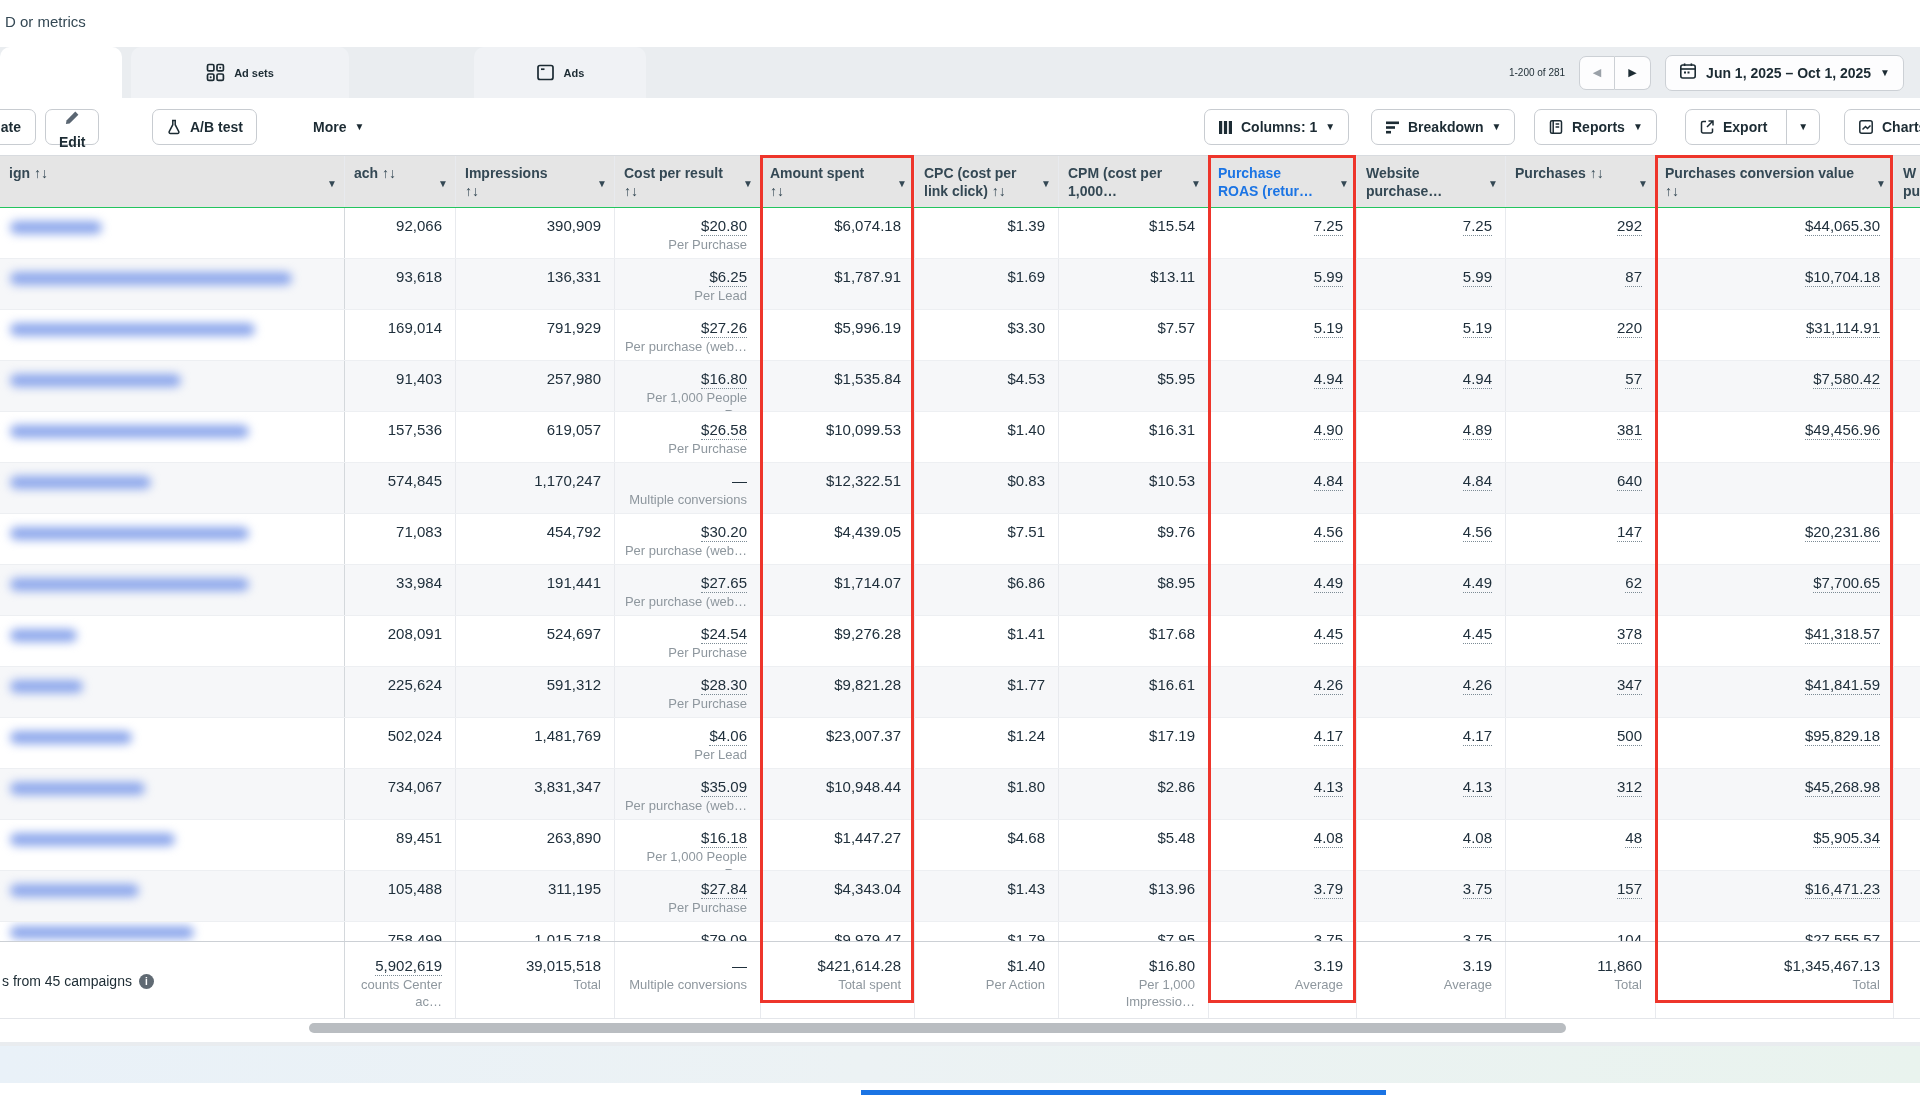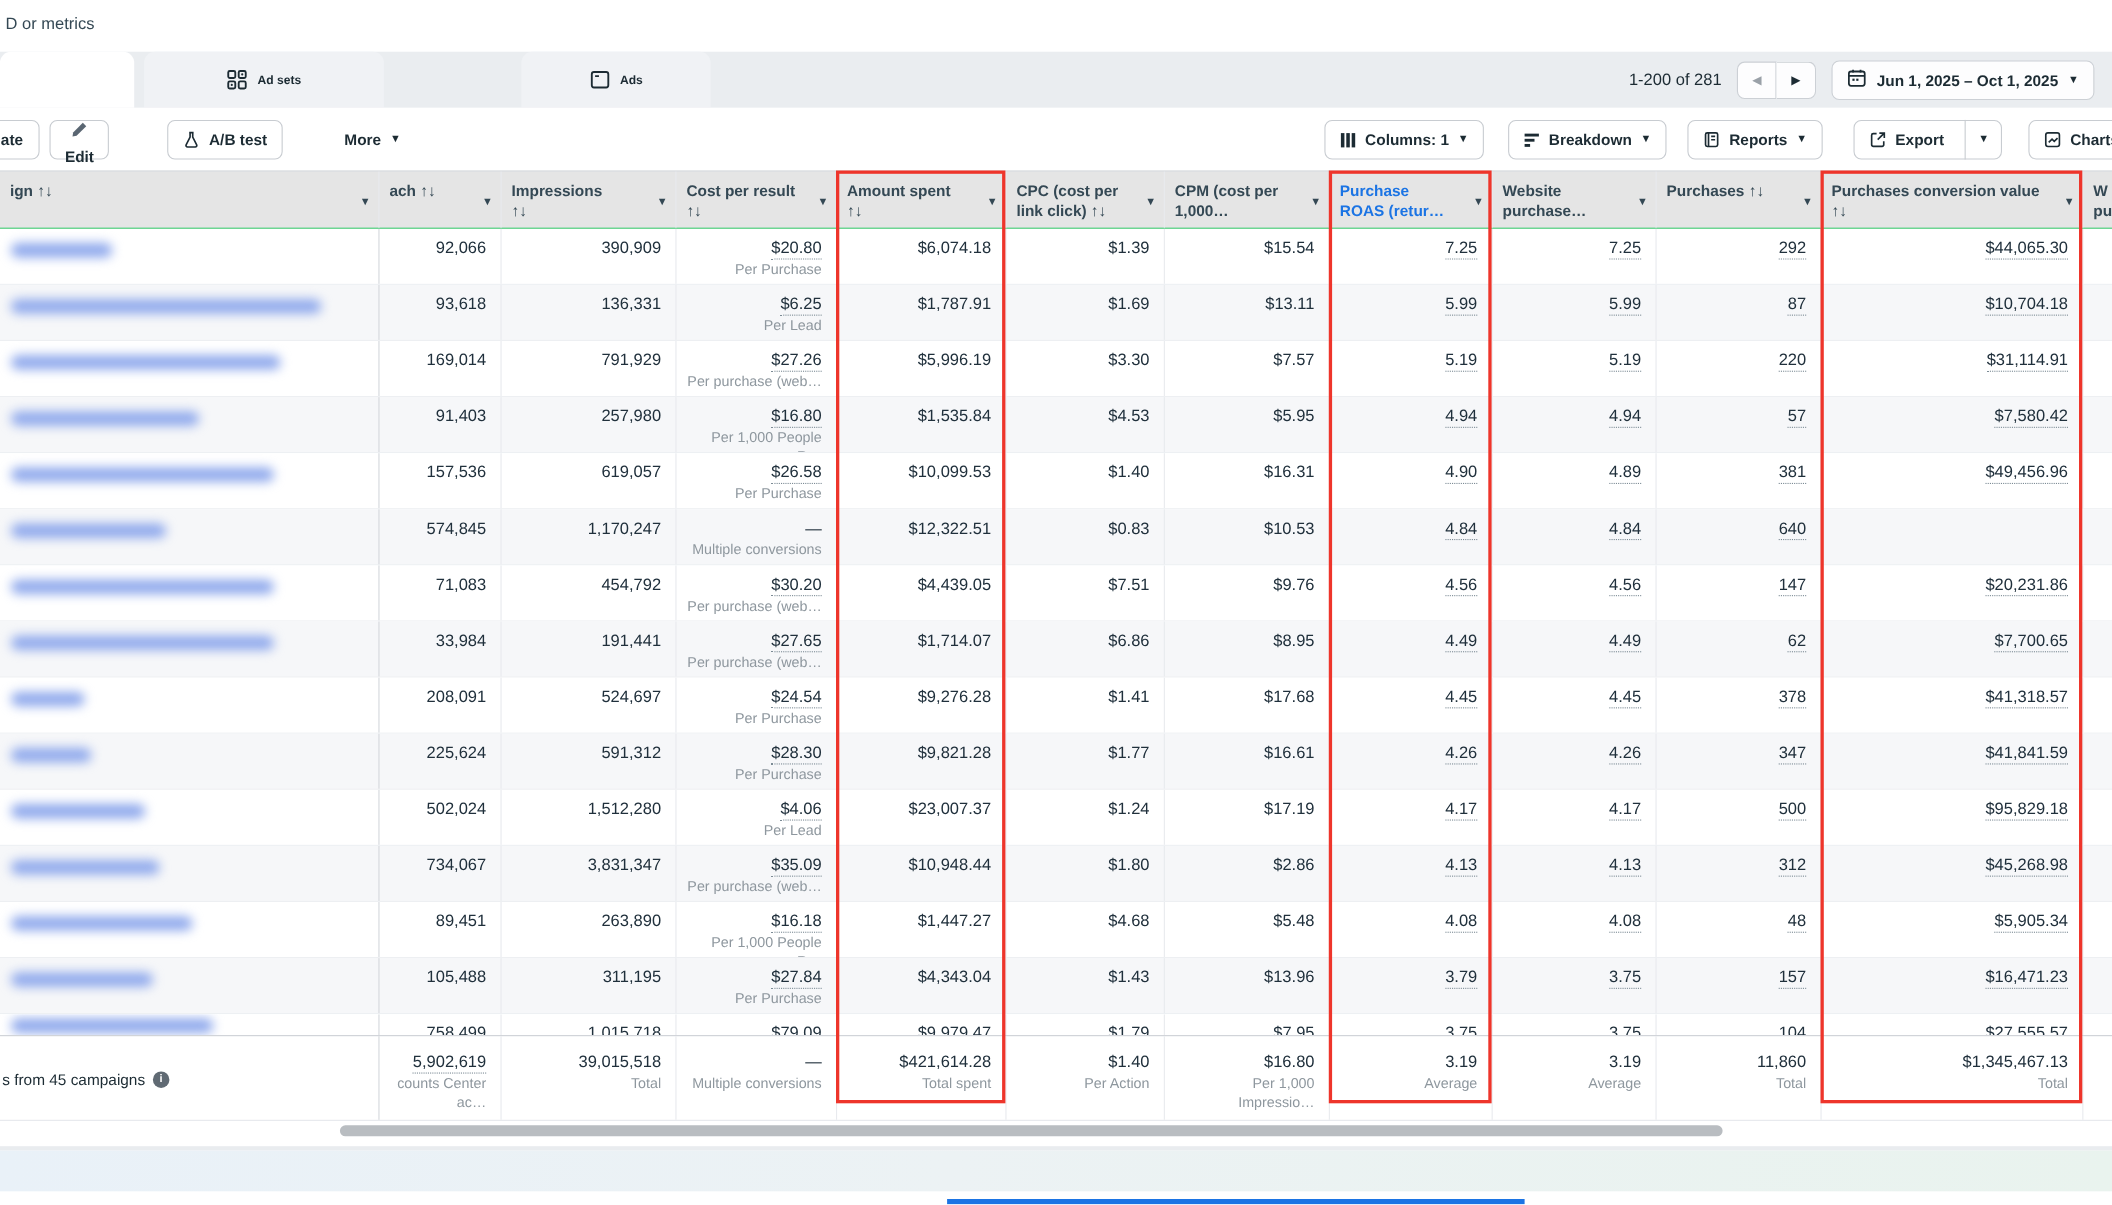--- a/index.html
+++ b/index.html
@@ -13,21 +13,21 @@
 
   
   .tabstrip { position:absolute; left:0; top:47px; width:1920px; height:51px; background:#eaedf0; }
   .tab { position:absolute; top:0; height:51px; border-radius:10px 10px 0 0; display:flex; align-items:center; justify-content:center; gap:9px; font-size:11px; font-weight:700; color:#1c2b33; }
   .tab.active { left:0; width:122px; background:#fff; }
   .tab.adsets { left:131px; width:218px; background:#f0f2f5; }
   .tab.ads   { left:474px; width:172px; background:#f0f2f5; }
   .tab svg { display:block; }
 
   .strip-right { position:absolute; right:16px; top:0; height:51px; display:flex; align-items:center; gap:14px; }
-  .page-range { font-size:15px; color:#1c2b33; }
+  .page-range { font-size:10px; color:#1c2b33; }
   .pager { display:flex; }
   .pager .pg { width:36px; height:34px; background:#fdfdfe; border:1px solid #ccd0d5; display:flex; align-items:center; justify-content:center; font-size:11px; }
   .pager .pg.prev { border-radius:7px 0 0 7px; color:#9aa1a8; }
   .pager .pg.next { border-radius:0 7px 7px 0; border-left:none; color:#1c2b33; }
   .date-btn { height:36px; background:#fdfdfe; border:1px solid #ccd0d5; border-radius:7px; display:flex; align-items:center; gap:9px; padding:0 13px; font-size:14px; font-weight:700; color:#1c2b33; }
   .caret { font-size:10px; color:#1c2b33; line-height:1; }
 
   
   .toolbar { position:absolute; left:0; top:98px; width:1920px; height:57px; background:#fff; }
   .btn { position:absolute; top:11px; height:36px; background:#fff; border:1px solid #c8ccd1; border-radius:7px; display:flex; align-items:center; gap:8px; padding:0 13px; font-size:14px; font-weight:700; color:#1c2b33; }
@@ -428,21 +428,21 @@
           <div class="td"><span class="dotted">4.26</span></div>
           <div class="td"><span class="dotted">347</span></div>
           <div class="td"><span class="dotted">$41,841.59</span></div>
           <div class="td"></div>
         </div>
         <div class="tr">
           <div class="td campaign">
             <div class="blur-pill" style="width: 122px;"></div>
           </div>
           <div class="td reach"><span>502,024</span></div>
-          <div class="td"><span>1,512,280</span></div>
+          <div class="td"><span>1,481,769</span></div>
           <div class="td"><span class="dotted">$4.06</span><div class="sub">Per Lead</div></div>
           <div class="td"><span>$23,007.37</span></div>
           <div class="td"><span>$1.24</span></div>
           <div class="td"><span>$17.19</span></div>
           <div class="td"><span class="dotted">4.17</span></div>
           <div class="td"><span class="dotted">4.17</span></div>
           <div class="td"><span class="dotted">500</span></div>
           <div class="td"><span class="dotted">$95,829.18</span></div>
           <div class="td"></div>
         </div>

